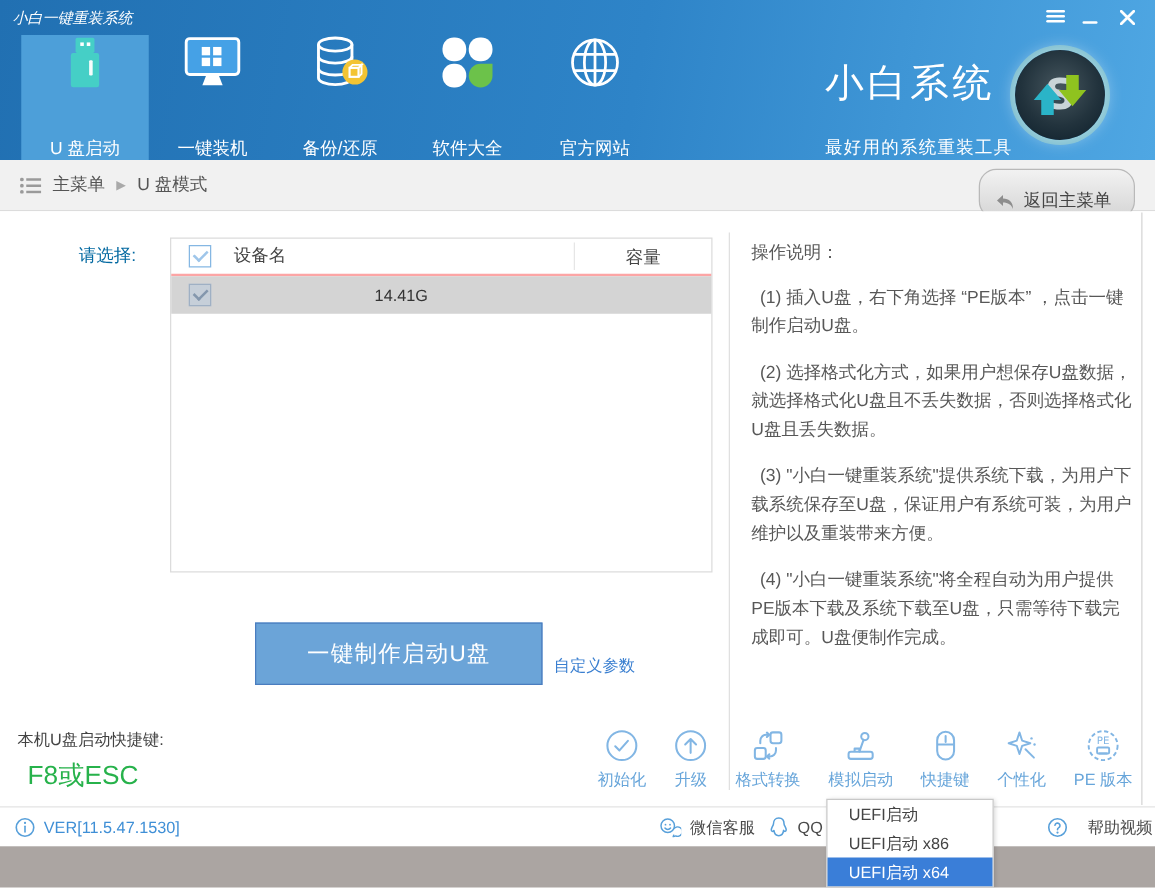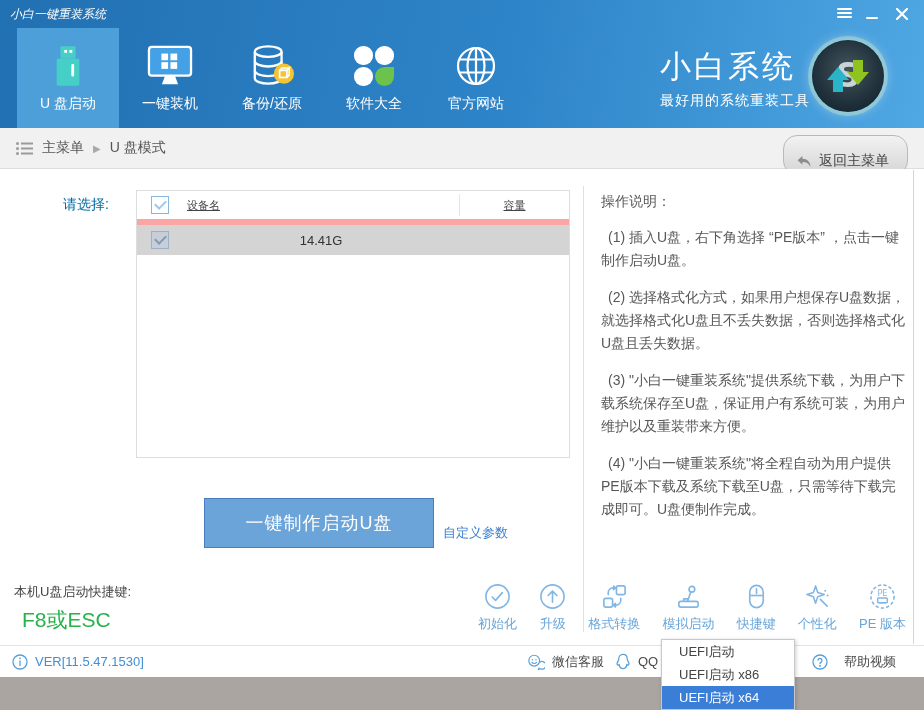--- a/index.html
+++ b/index.html
@@ -24,27 +24,27 @@
   .app-title{position:absolute;left:10px;top:0;line-height:28px;color:#fff;font-size:12px;font-style:italic;}
   .winbtn{position:absolute;top:6px;width:20px;height:16px;cursor:pointer;}
   .btn-menu{right:70px;}
   .btn-menu i{display:block;width:15px;height:2px;background:#fff;margin:2px auto 0;border-radius:1px;}
   .btn-min{right:42px;}
   .btn-min i{display:block;width:12px;height:2px;background:#fff;margin:11px auto 0;border-radius:1px;}
   .btn-close{right:12px;}
   .nav{position:absolute;left:17px;top:28px;height:100px;display:flex;}
   .nav-item{
     width:102px;height:100px;display:flex;flex-direction:column;align-items:center;
-    justify-content:center;gap:7px;color:#fff;font-size:14px;cursor:pointer;
+    justify-content:space-between;gap:7px;color:#fff;font-size:14px;cursor:pointer;
   }
   .nav-item.active{background:#4d9fd9;}
   .nav-label{white-space:nowrap;}
   .brand{position:absolute;left:660px;top:46px;color:#fff;}
   .brand-name{font-size:31px;letter-spacing:3px;}
-  .brand-slogan{font-size:14px;margin-top:4px;letter-spacing:1px;}
+  .brand-slogan{font-size:14px;margin-top:21px;letter-spacing:1px;}
   .logo-badge{
     position:absolute;left:812px;top:40px;width:72px;height:72px;border-radius:50%;
     background:radial-gradient(circle at 50% 42%,#46565e 0%,#22333d 55%,#0b1d29 100%);
     box-shadow:0 0 0 4px rgba(210,240,190,0.35),0 0 14px rgba(255,255,255,0.55);
   }
   
   .crumbbar{
     position:absolute;left:0;top:128px;width:924px;height:41px;background:#f1f1f1;
     border-bottom:1px solid #dcdcdc;box-sizing:border-box;
   }
@@ -55,21 +55,21 @@
     background:linear-gradient(#f2f2f2,#d5d5d5);border:1px solid #b9b9b9;
     display:flex;align-items:center;gap:7px;font-size:14px;color:#444;cursor:pointer;
   }
   
   .content{position:absolute;left:0;top:169px;width:924px;height:476px;background:#fff;}
   .select-label{position:absolute;left:63px;top:27px;font-size:14px;color:#0369a1;}
   .dev-table{
     position:absolute;left:136px;top:21px;width:434px;height:268px;
     border:1px solid #dcdcdc;box-sizing:border-box;background:#fff;
   }
-  .t-head{display:grid;grid-template-columns:46px 1fr 110px;height:28px;border-bottom:6px solid #fca5a5;align-items:center;font-size:11px;color:#444;text-decoration:underline;}
+  .t-head{display:grid;grid-template-columns:46px 1fr 110px;height:28px;border-bottom:2px solid #fca5a5;align-items:center;font-size:14px;color:#444;}
   .t-row{display:grid;grid-template-columns:46px 1fr 110px;height:30px;align-items:center;font-size:13px;color:#333;background:#d4d4d4;cursor:pointer;}
   .cell-check{display:flex;justify-content:center;}
   .cell-name{padding-left:4px;}
   .cell-cap{text-align:center;}
   .t-head .cell-cap{border-left:1px solid #e6e6e6;height:22px;line-height:22px;}
   .check{width:18px;height:18px;box-sizing:border-box;border:1px solid #85b7e3;background:#fff;position:relative;cursor:pointer;}
   .check::after{
     content:"";position:absolute;left:3px;top:3px;width:9px;height:5px;
     border-left:2px solid #9fc6ea;border-bottom:2px solid #9fc6ea;transform:rotate(-45deg);
   }
@@ -95,21 +95,21 @@
   .tool{display:flex;flex-direction:column;align-items:center;gap:5px;color:#67a5da;font-size:13px;cursor:pointer;white-space:nowrap;}
   
   .statusbar{
     position:absolute;left:0;top:645px;width:924px;height:32px;background:#fff;
     border-top:1px solid #e3e3e3;box-sizing:border-box;font-size:13px;color:#4a4a4a;
   }
   .sgroup{position:absolute;top:0;height:31px;display:flex;align-items:center;gap:7px;cursor:pointer;}
   .sg-ver{left:12px;color:#3f8fd6;cursor:default;}
   .sg-wechat{left:527px;}
   .sg-qq{left:615px;}
-  .sg-help{right:28px;gap:16px;}
+  .sg-help{right:2px;gap:16px;}
   
   .popup{
     position:absolute;left:661px;top:639px;width:134px;background:#fff;
     border:1px solid #c8c8c8;box-sizing:border-box;z-index:50;
     box-shadow:1px 1px 4px rgba(0,0,0,0.2);
   }
   .popup-item{height:23px;line-height:23px;padding-left:17px;font-size:13px;color:#444;cursor:pointer;white-space:nowrap;}
   .popup-item.selected{background:#3a7ed8;color:#fff;}
   svg{display:block;}
 </style>

